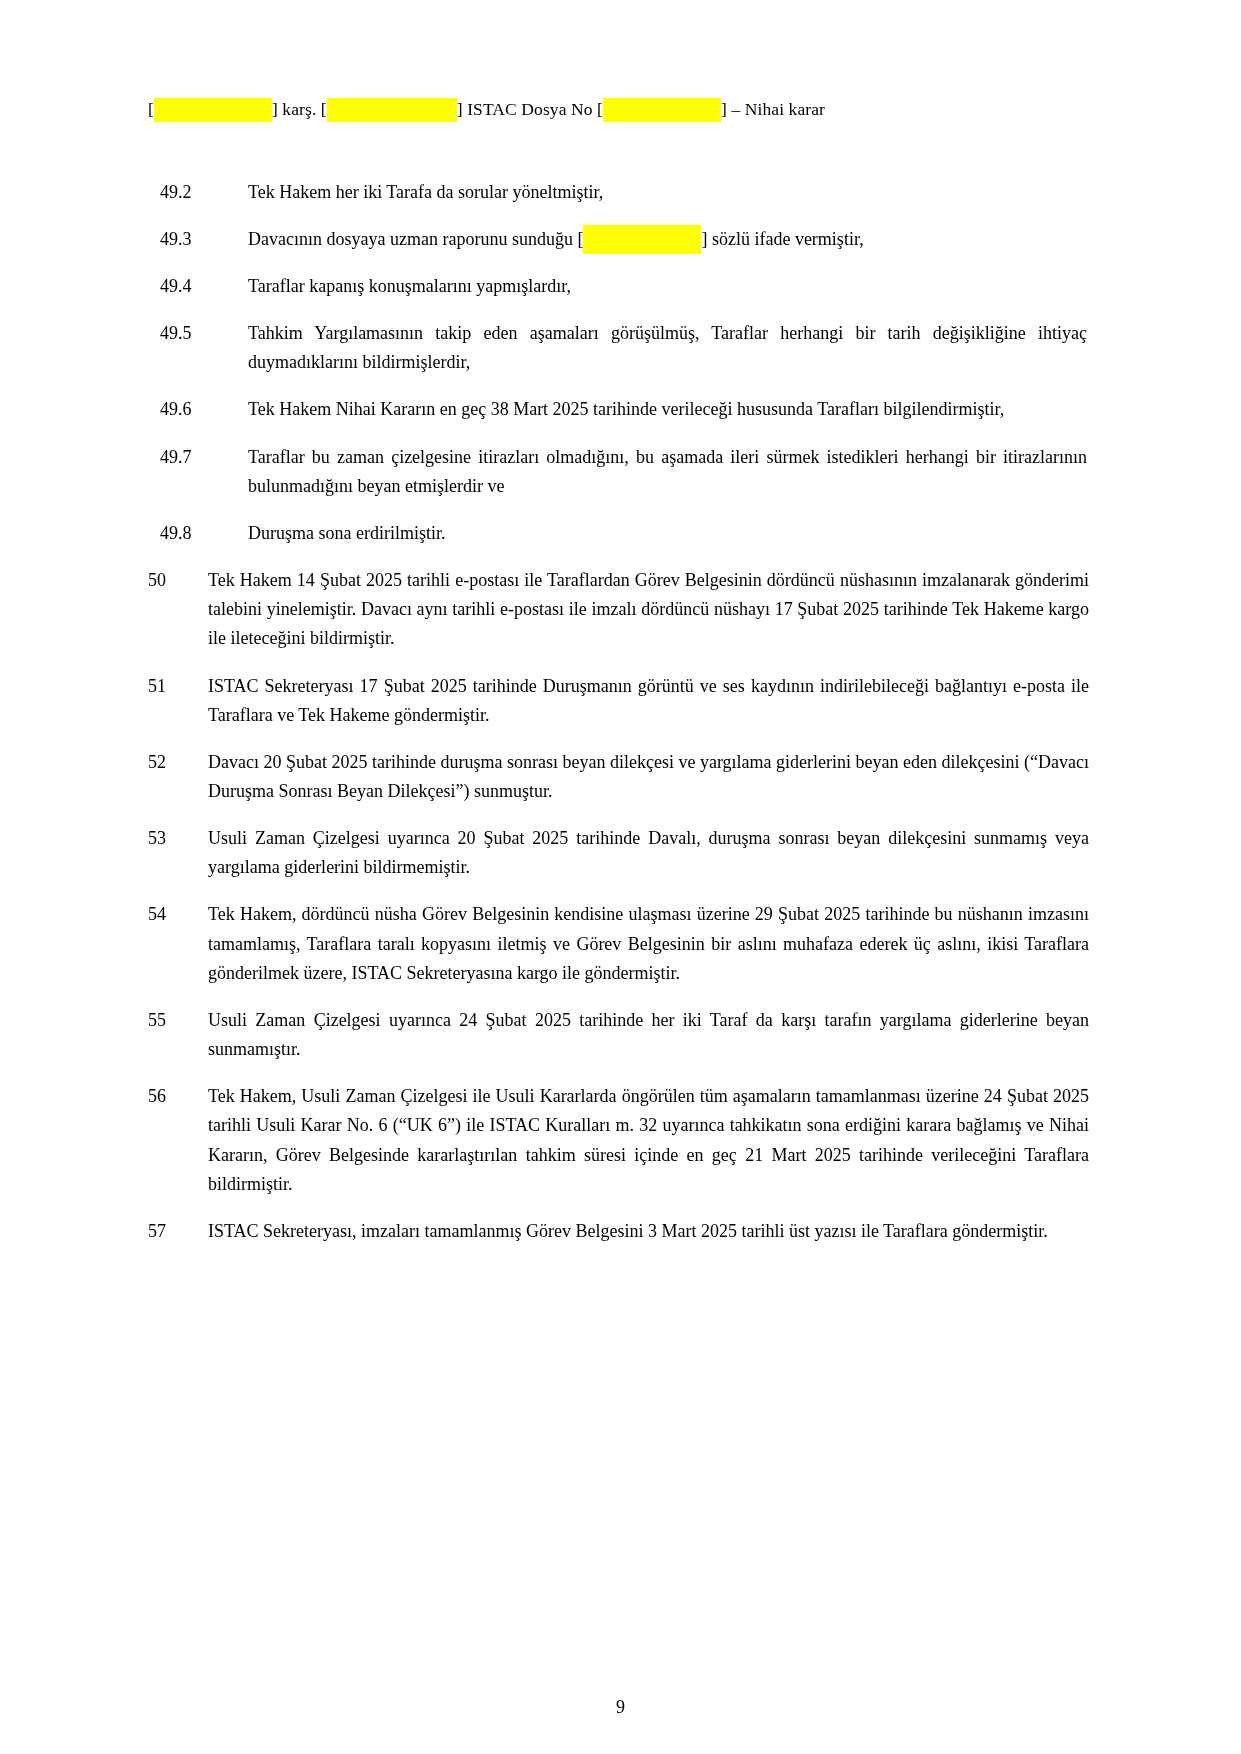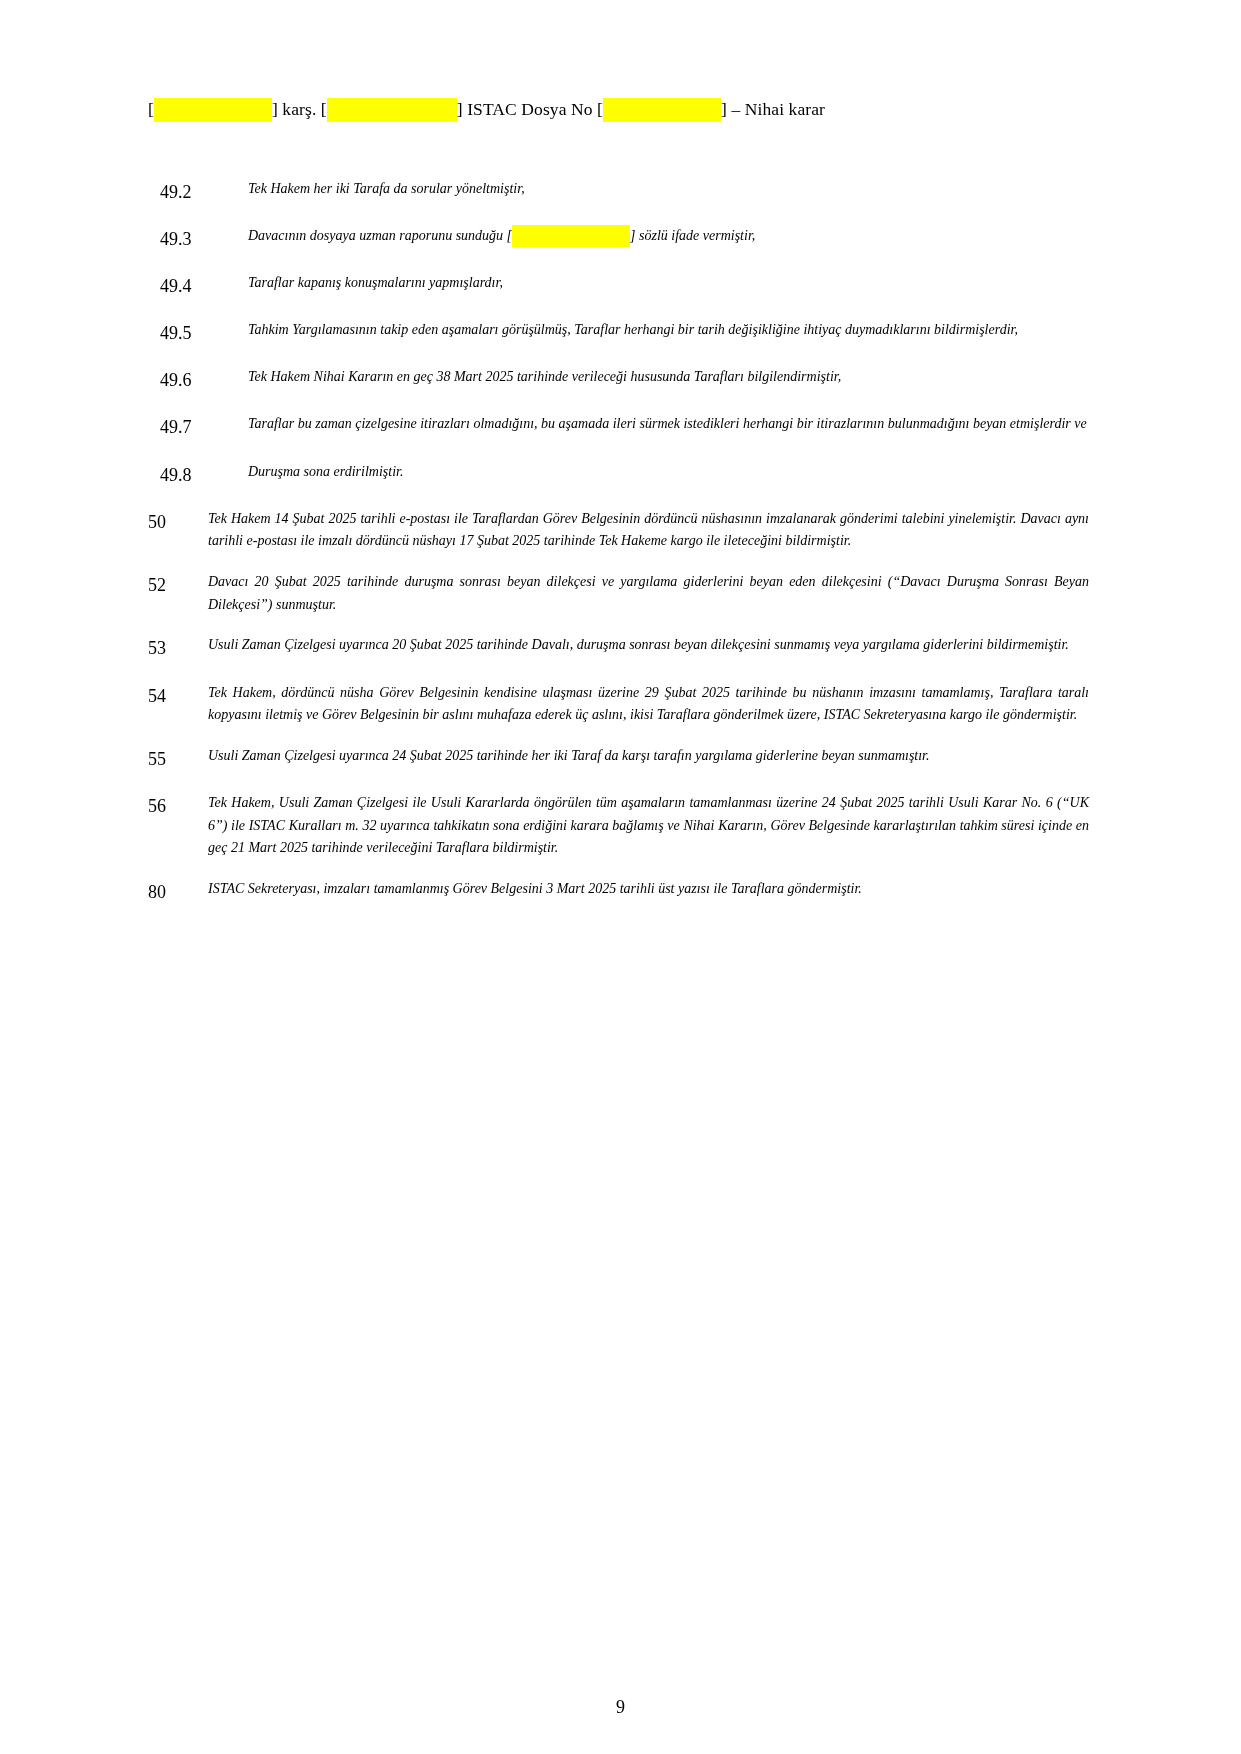--- a/index.html
+++ b/index.html
@@ -46,24 +46,23 @@
     align-items: flex-start;
     margin-bottom: 18px;
   }
   .item .num {
     flex: 0 0 auto;
     font-size: 18px;
     line-height: 1.62;
   }
   .item .body {
     flex: 1 1 auto;
-    font-size: 14px;
+    font-size: 18px;
     line-height: 1.62;
     text-align: justify;
-    font-style: italic;
   }
 
   
   .sub .num {
     width: 88px;
     margin-left: 12px;
   }
   .sub .body {
     padding-right: 6px;
   }
@@ -128,20 +127,24 @@
   <div class="item sub">
     <div class="num">49.8</div>
     <div class="body">Duruşma sona erdirilmiştir.</div>
   </div>
 
   <div class="item top">
     <div class="num">50</div>
     <div class="body">Tek Hakem 14 Şubat 2025 tarihli e-postası ile Taraflardan Görev Belgesinin dördüncü nüshasının imzalanarak gönderimi talebini yinelemiştir. Davacı aynı tarihli e-postası ile imzalı dördüncü nüshayı 17 Şubat 2025 tarihinde Tek Hakeme kargo ile ileteceğini bildirmiştir.</div>
   </div>
 
+  <div class="item top">
+    <div class="num">51</div>
+    <div class="body">ISTAC Sekreteryası 17 Şubat 2025 tarihinde Duruşmanın görüntü ve ses kaydının indirilebileceği bağlantıyı e-posta ile Taraflara ve Tek Hakeme göndermiştir.</div>
+  </div>
 
   <div class="item top">
     <div class="num">52</div>
     <div class="body">Davacı 20 Şubat 2025 tarihinde duruşma sonrası beyan dilekçesi ve yargılama giderlerini beyan eden dilekçesini (“Davacı Duruşma Sonrası Beyan Dilekçesi”) sunmuştur.</div>
   </div>
 
   <div class="item top">
     <div class="num">53</div>
     <div class="body">Usuli Zaman Çizelgesi uyarınca 20 Şubat 2025 tarihinde Davalı, duruşma sonrası beyan dilekçesini sunmamış veya yargılama giderlerini bildirmemiştir.</div>
   </div>
@@ -155,19 +158,19 @@
     <div class="num">55</div>
     <div class="body">Usuli Zaman Çizelgesi uyarınca 24 Şubat 2025 tarihinde her iki Taraf da karşı tarafın yargılama giderlerine beyan sunmamıştır.</div>
   </div>
 
   <div class="item top">
     <div class="num">56</div>
     <div class="body">Tek Hakem, Usuli Zaman Çizelgesi ile Usuli Kararlarda öngörülen tüm aşamaların tamamlanması üzerine 24 Şubat 2025 tarihli Usuli Karar No. 6 (“UK 6”) ile ISTAC Kuralları m. 32 uyarınca tahkikatın sona erdiğini karara bağlamış ve Nihai Kararın, Görev Belgesinde kararlaştırılan tahkim süresi içinde en geç 21 Mart 2025 tarihinde verileceğini Taraflara bildirmiştir.</div>
   </div>
 
   <div class="item top">
-    <div class="num">80</div>
+    <div class="num">57</div>
     <div class="body">ISTAC Sekreteryası, imzaları tamamlanmış Görev Belgesini 3 Mart 2025 tarihli üst yazısı ile Taraflara göndermiştir.</div>
   </div>
 
   <div class="page-number">9</div>
 
 </div>
 
 </body></html>

